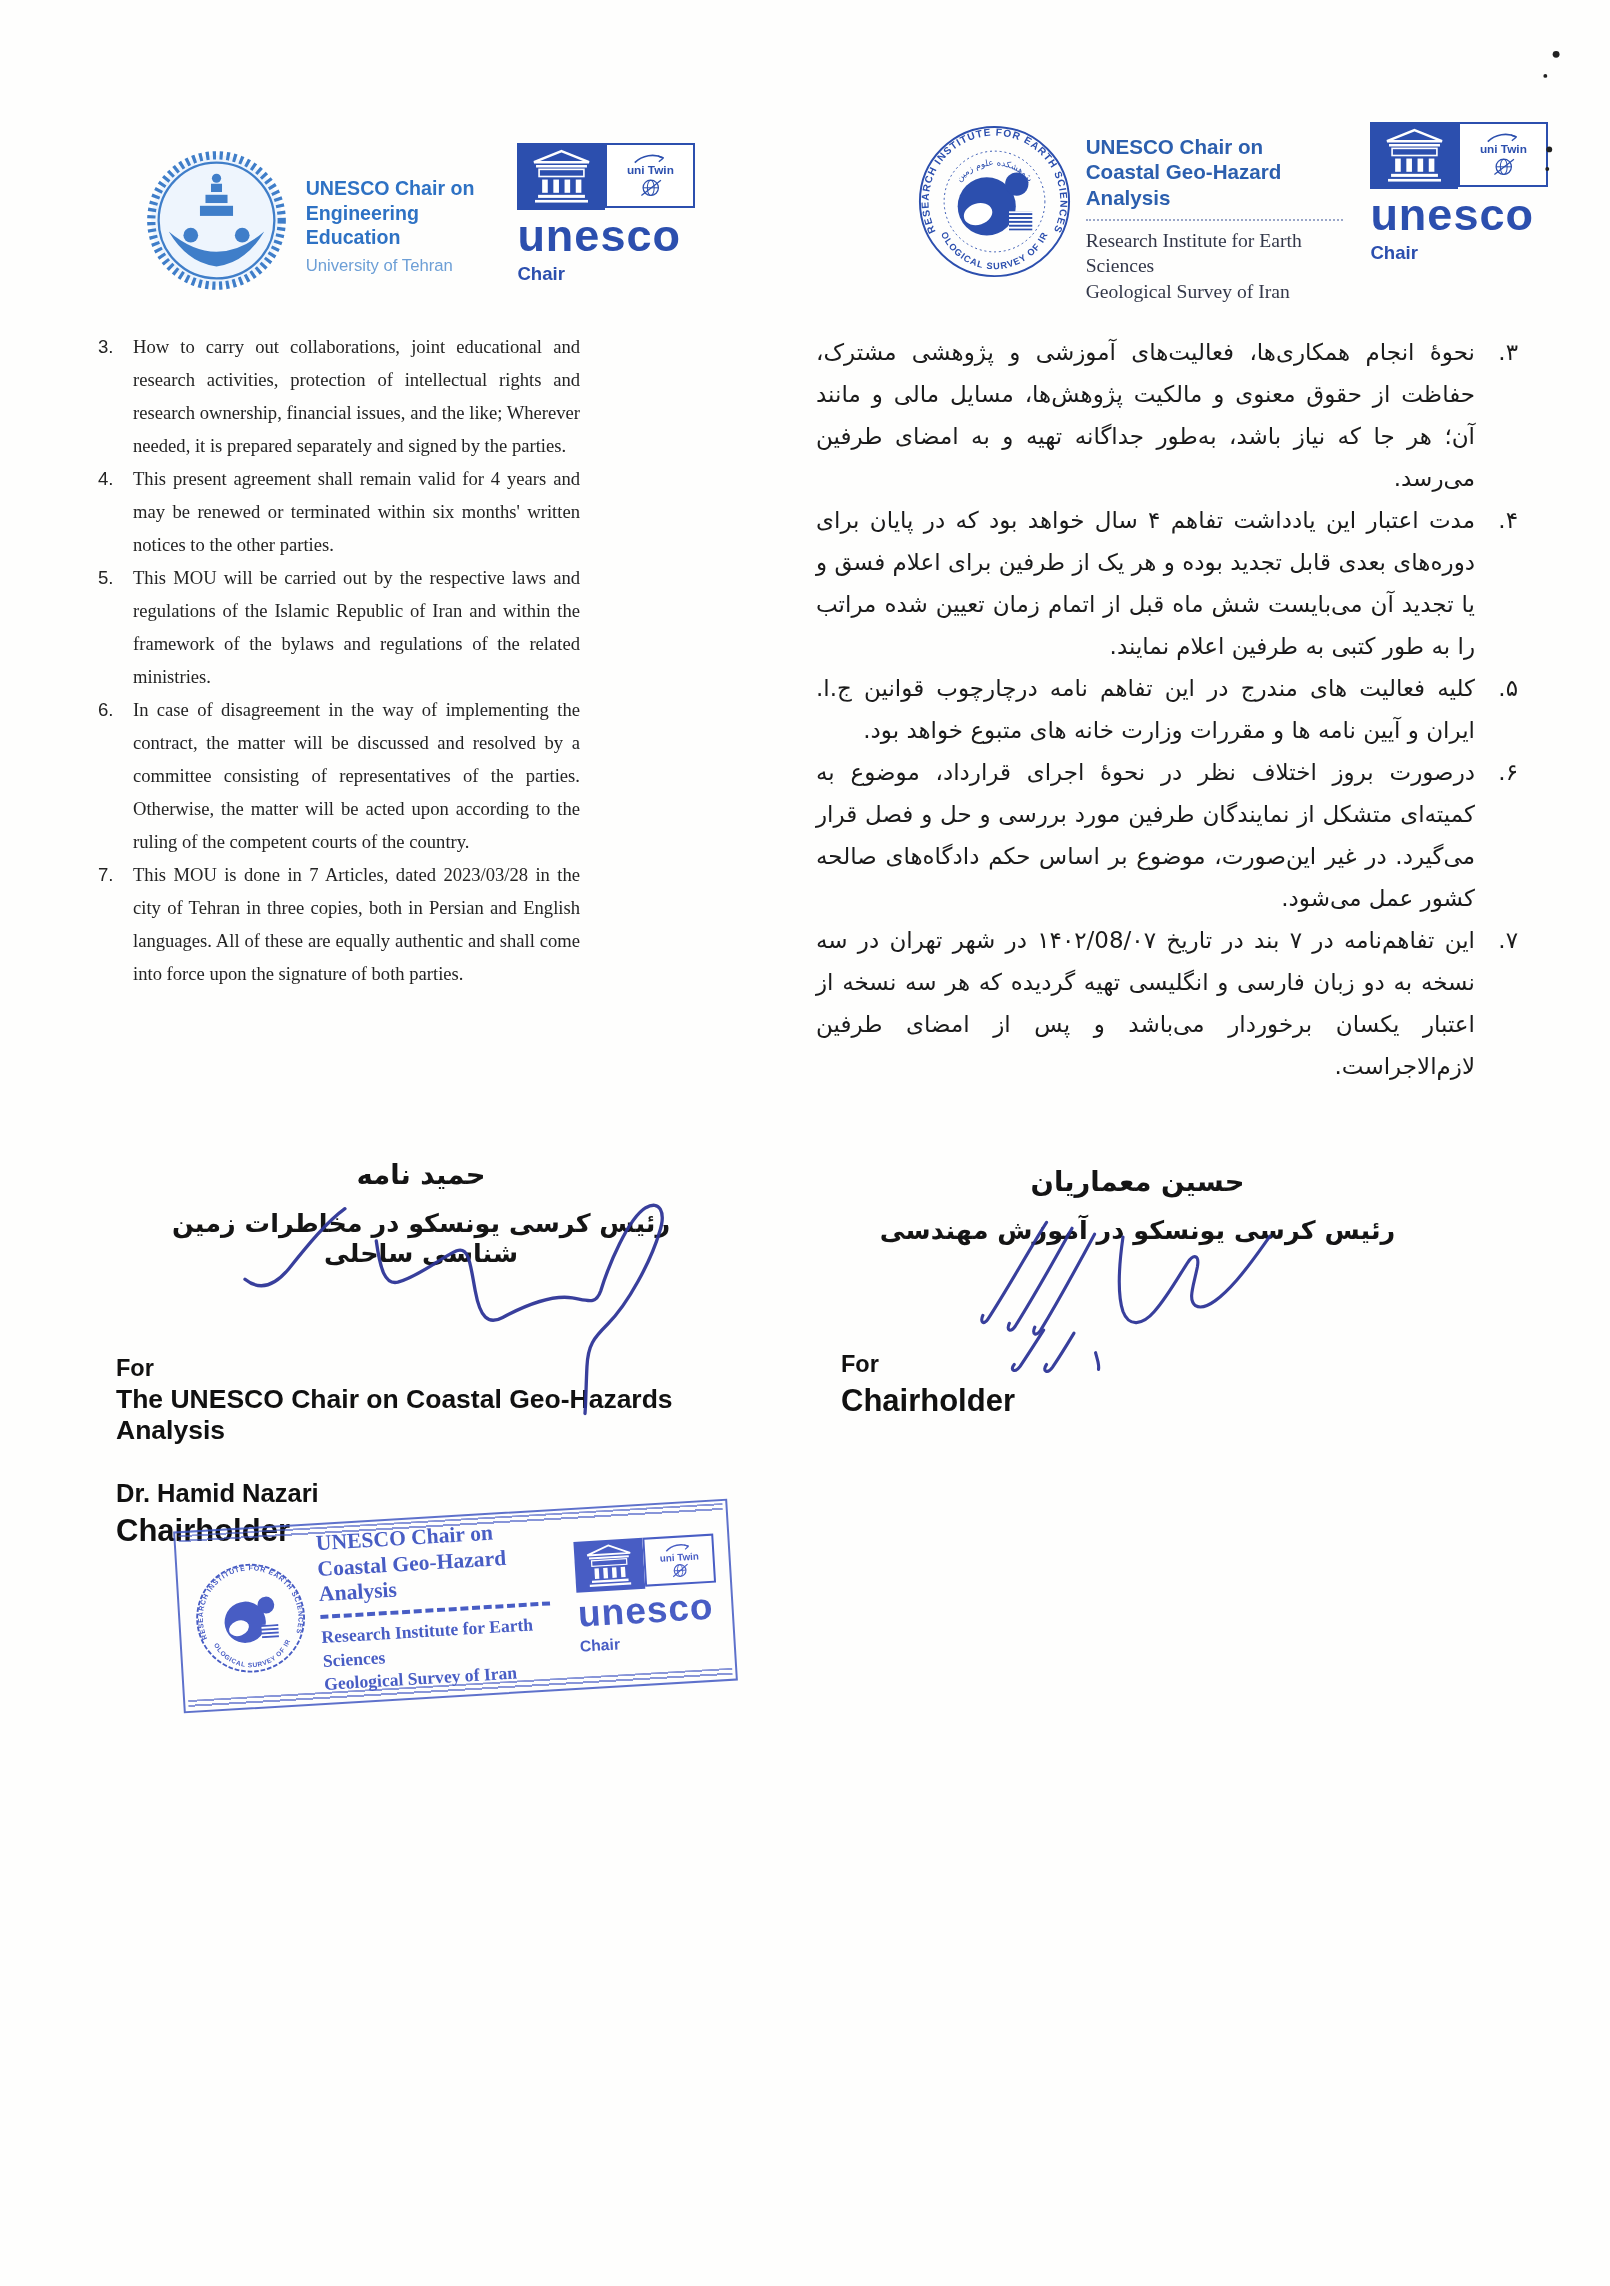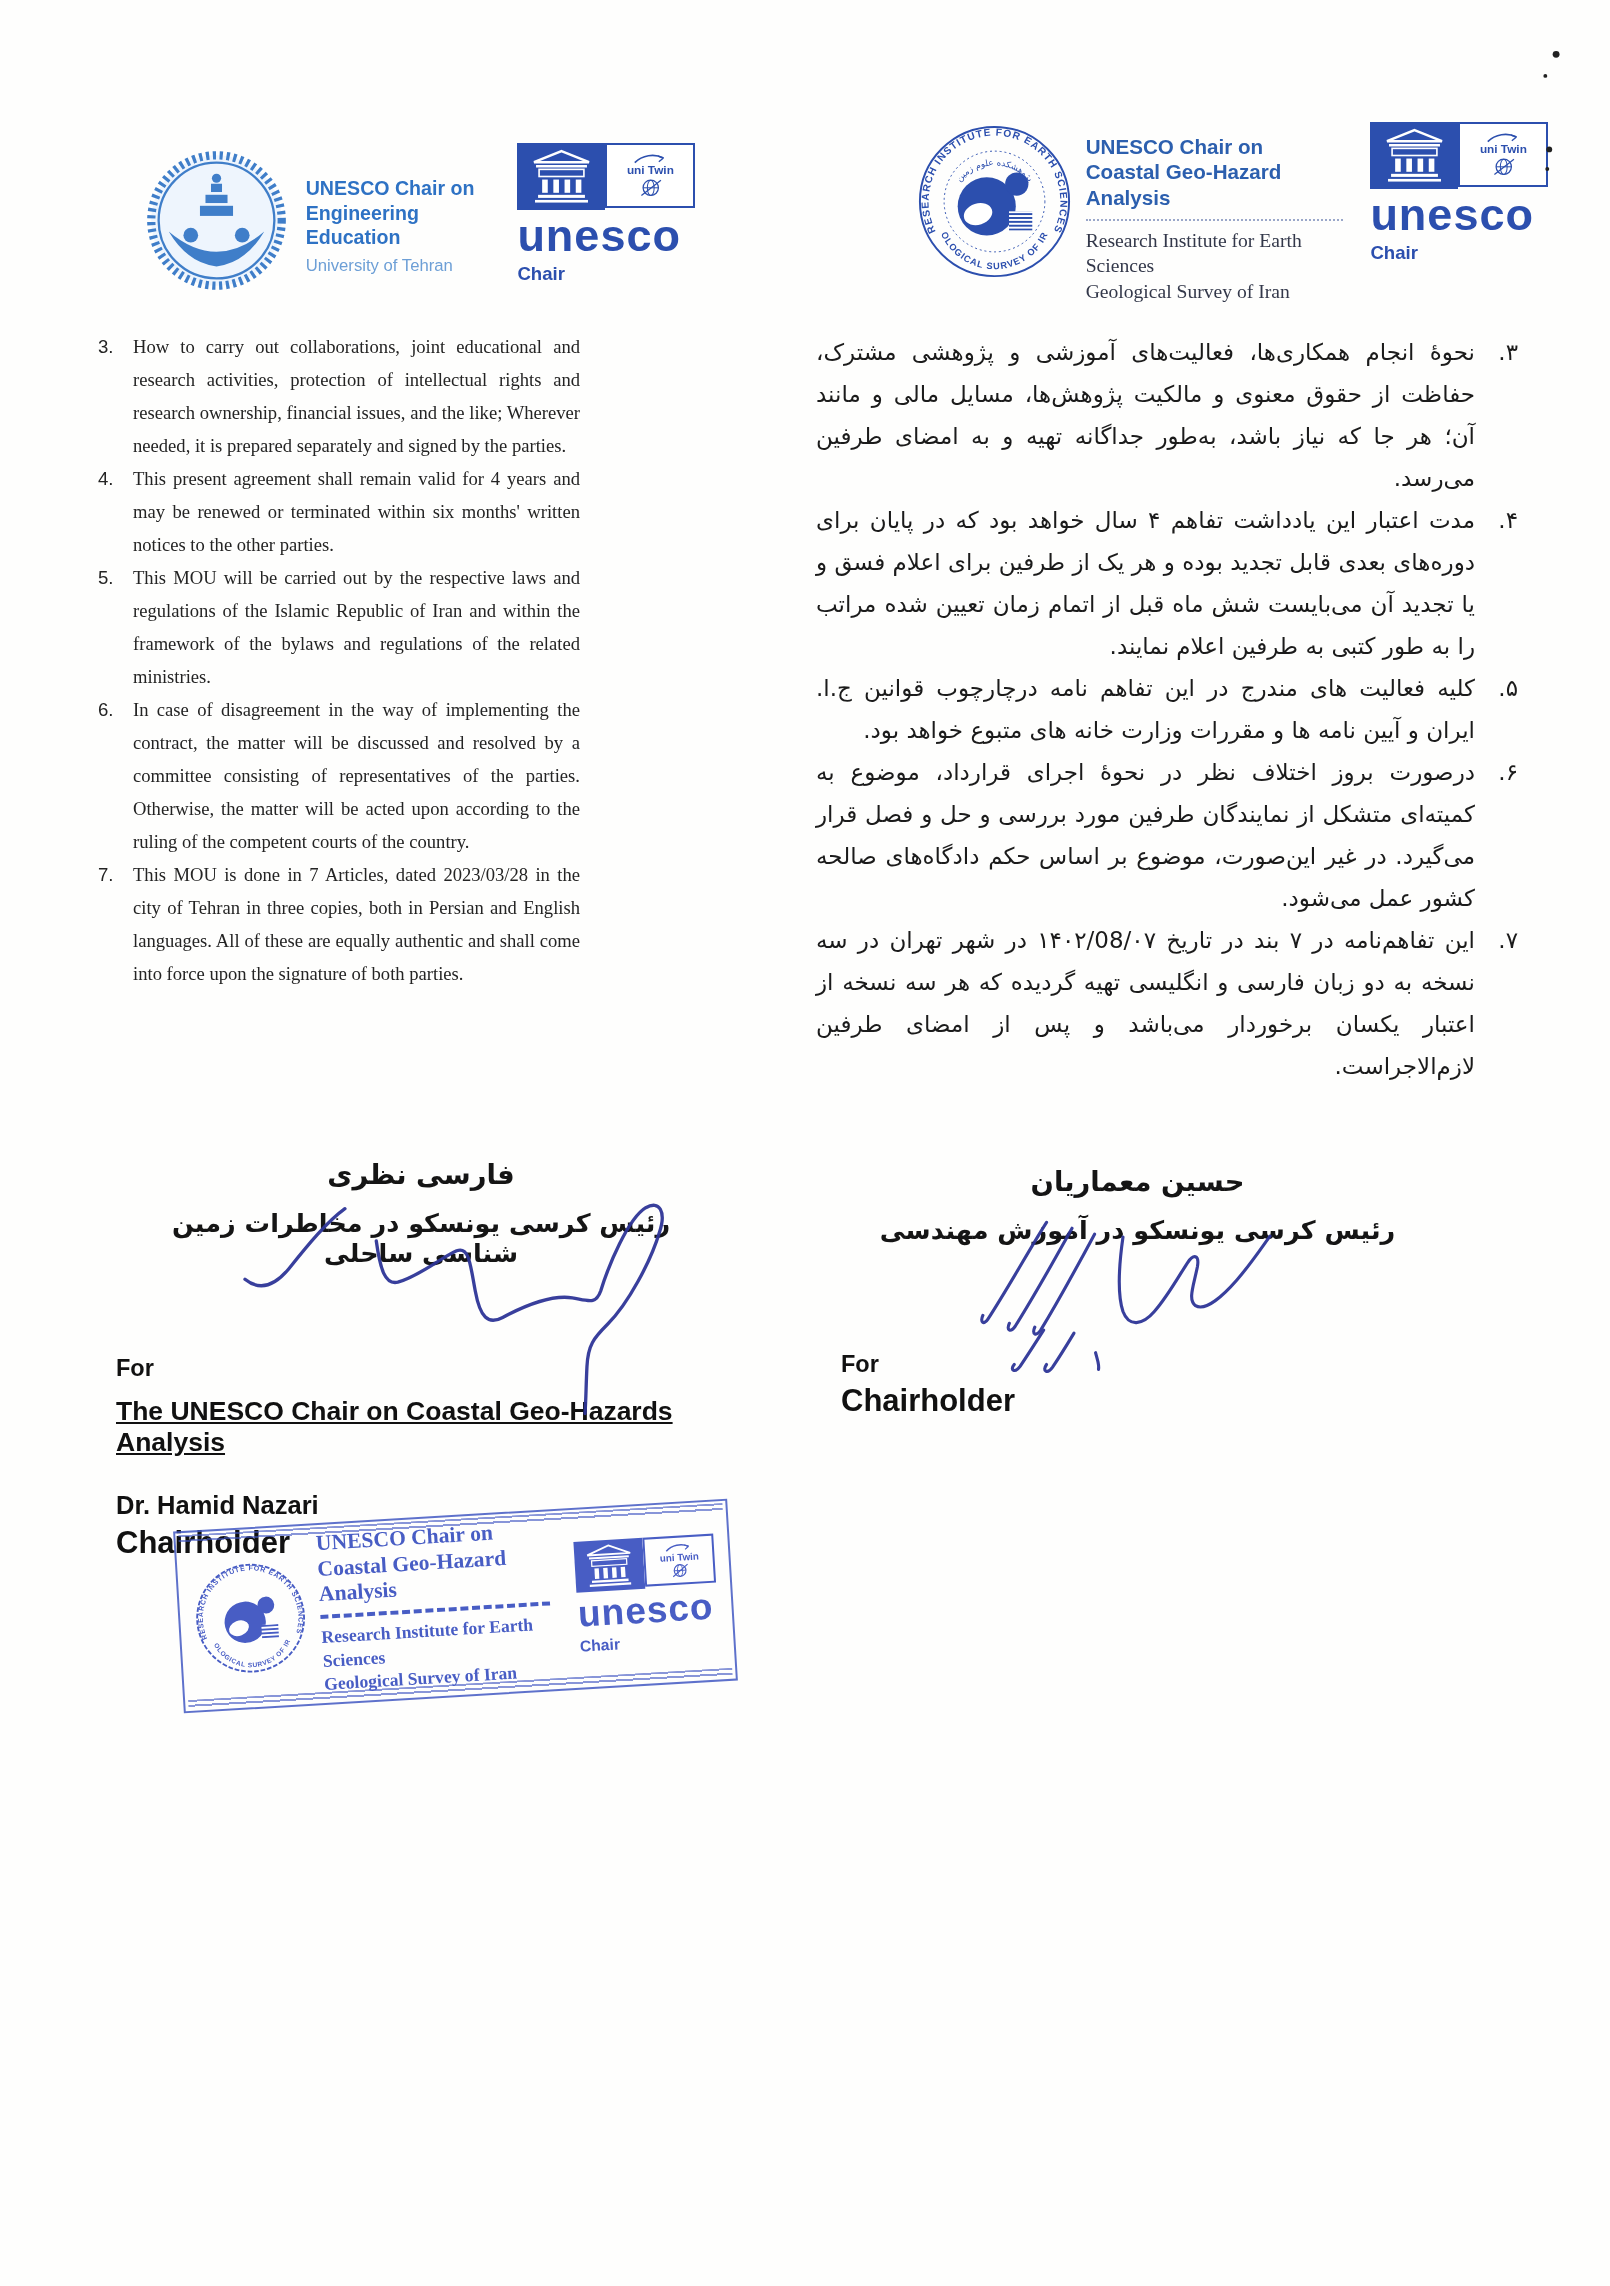--- a/index.html
+++ b/index.html
@@ -49,21 +49,21 @@
   
   .sig-fa{position:absolute;text-align:center;direction:rtl;font-family:"DejaVu Sans",sans-serif;color:#151515;}
   .sig-fa-left{left:125px;top:1159px;width:592px;}
   .sig-fa-right{left:863px;top:1166px;width:549px;}
   .sig-name{font-weight:bold;font-size:27.4px;}
   .sig-title{font-weight:bold;font-size:25.5px;margin-top:17.6px;}
   .sig-en{position:absolute;font-weight:bold;color:#111;}
   .sig-en-left{left:116px;top:1355px;width:631px;}
   .sig-en-right{left:841px;top:1351px;width:572px;}
   .sig-for{font-size:23.5px;}
-  .sig-org{font-size:26.5px;margin-top:14px;text-decoration:underline;}
+  .sig-org{font-size:26.5px;margin-top:2px;}
   .sig-person{font-size:25.5px;margin-top:33px;}
   .sig-role{font-size:31px;margin-top:4.9px;}
   
   .stamp{position:absolute;left:178px;top:1515px;width:555px;height:182px;
     border:2.9px solid rgba(63,85,194,.88);transform:rotate(-3.4deg);
     display:flex;align-items:center;gap:13.7px;padding:5.9px 13.7px;box-sizing:border-box;
     color:#3f55c2;opacity:.95;background:rgba(255,255,255,.0);}
   .stamp::before,.stamp::after{content:"";position:absolute;left:2.9px;right:2.9px;height:8.8px;
     background:repeating-linear-gradient(180deg,rgba(63,85,194,.65) 0 2px,transparent 2px 4.9px);}
   .stamp::before{top:2px;} .stamp::after{bottom:2px;}
@@ -242,21 +242,21 @@
       <span class="fa-num">۶.</span>
       <span class="fa-text">درصورت بروز اختلاف نظر در نحوهٔ اجرای قرارداد، موضوع به کمیته‌ای متشکل از نمایندگان طرفین مورد بررسی و حل و فصل قرار می‌گیرد. در غیر این‌صورت، موضوع بر اساس حکم دادگاه‌های صالحه کشور عمل می‌شود.</span>
     </div>
     <div class="fa-item">
       <span class="fa-num">۷.</span>
       <span class="fa-text">این تفاهم‌نامه در ۷ بند در تاریخ ۱۴۰۲/08/۰۷ در شهر تهران در سه نسخه به دو زبان فارسی و انگلیسی تهیه گردیده که هر سه نسخه از اعتبار یکسان برخوردار می‌باشد و پس از امضای طرفین لازم‌الاجراست.</span>
     </div>
   </div>
 
   <div class="sig-fa sig-fa-left">
-    <div class="sig-name">فارسی نظری</div>
+    <div class="sig-name">حمید نامه</div>
     <div class="sig-title">رئیس کرسی یونسکو در مخاطرات زمین شناسی ساحلی</div>
   </div>
   <div class="sig-fa sig-fa-right">
     <div class="sig-name">حسین معماریان</div>
     <div class="sig-title">رئیس کرسی یونسکو در آموزش مهندسی</div>
   </div>
 
   <div class="sig-en sig-en-left">
     <div class="sig-for">For</div>
     <div class="sig-org">The UNESCO Chair on Coastal Geo-Hazards Analysis</div>

